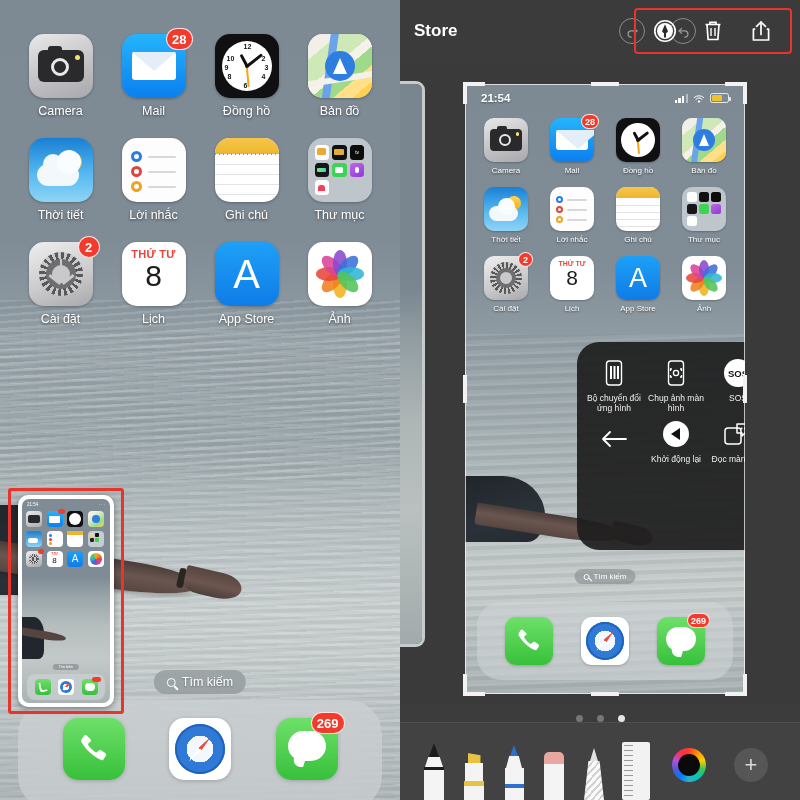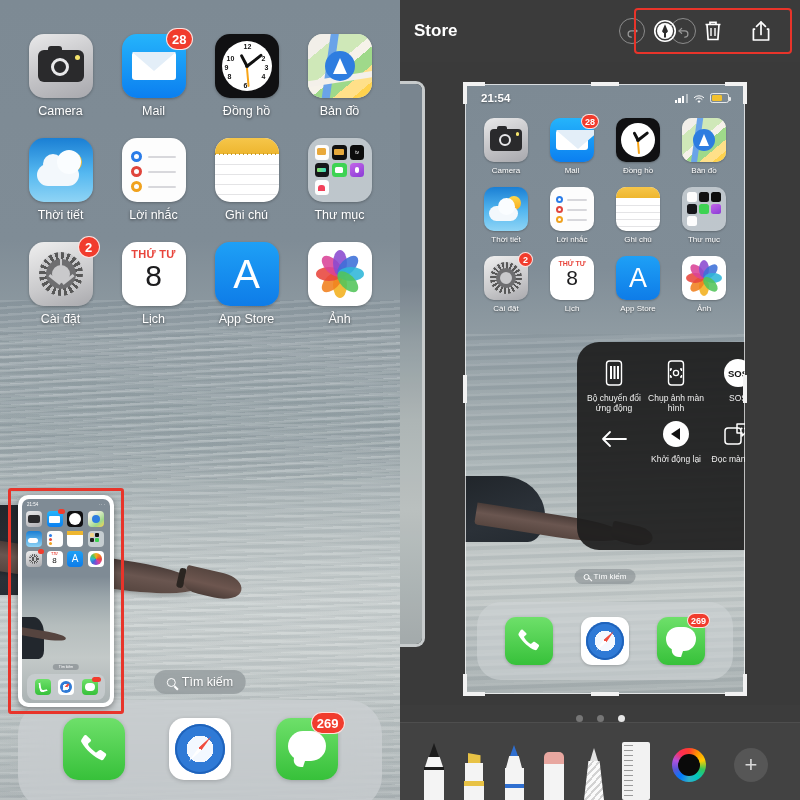--- a/index.html
+++ b/index.html
@@ -965,21 +965,21 @@
           <div class="at-menu">
             <div class="at-item">
               <div class="at-ic">
                 <svg width="20" height="28" viewBox="0 0 20 28">
                     <rect x="2.5" y="2" width="15" height="24" rx="3" fill="none" stroke="#fff" stroke-width="1.4"></rect>
                     <rect x="6" y="7" width="2" height="13" fill="#fff"></rect>
                     <rect x="9.5" y="7" width="2" height="13" fill="#fff"></rect>
                     <rect x="13" y="7" width="2" height="13" fill="#fff"></rect>
                   </svg>
               </div>
-              <div class="at-lbl">Bộ chuyển đổi ứng động</div>
+              <div class="at-lbl">Bộ chuyển đổi ứng hình</div>
             </div>
             <div class="at-item">
               <div class="at-ic">
                 <svg width="20" height="28" viewBox="0 0 20 28">
                     <rect x="2.5" y="2" width="15" height="24" rx="3" fill="none" stroke="#fff" stroke-width="1.4"></rect>
                     <path d="M6 10 h-1.5 v2 M14 10 h1.5 v2 M6 18 h-1.5 v-2 M14 18 h1.5 v-2" fill="none" stroke="#fff" stroke-width="1.3"></path>
                     <circle cx="10" cy="14" r="2.6" fill="none" stroke="#fff" stroke-width="1.3"></circle>
                   </svg>
               </div>
               <div class="at-lbl">Chụp ảnh màn hình</div>

